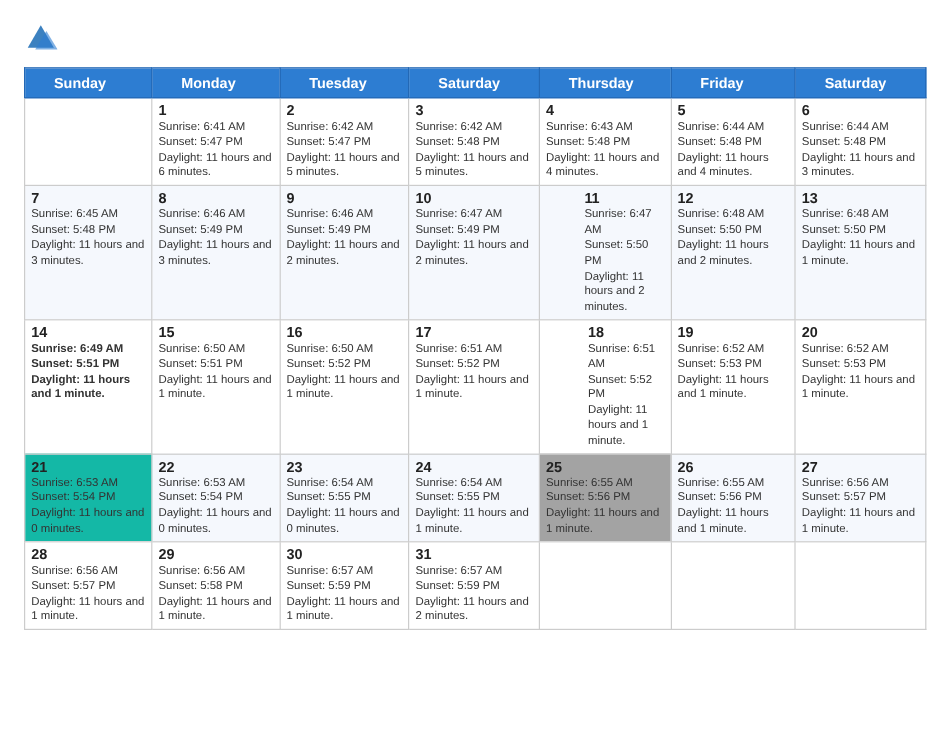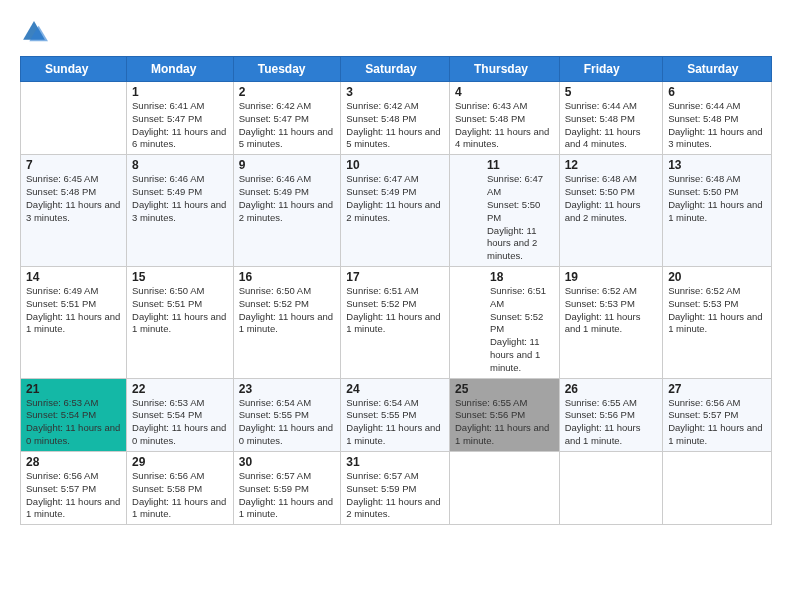--- a/index.html
+++ b/index.html
@@ -205,21 +205,21 @@
           <td style="background: rgb(245, 248, 253);">
             <span class="day-number">13</span>
             <div class="day-info" style="white-space: pre-line;">Sunrise: 6:48 AM
 Sunset: 5:50 PM
 Daylight: 11 hours and 1 minute.</div>
           </td>
         </tr>
         <tr>
           <td style="background: rgb(255, 255, 255);">
             <span class="day-number">14</span>
-            <div class="day-info" style="white-space: pre-line;">Sunrise: 6:49 AM
+            <div class="day-info" style="white-space: pre-line; font-weight: bold;">Sunrise: 6:49 AM
 Sunset: 5:51 PM
 Daylight: 11 hours and 1 minute.</div>
           </td>
           <td style="background: rgb(255, 255, 255); margin-top: 22px;">
             <span class="day-number">15</span>
             <div class="day-info" style="white-space: pre-line;">Sunrise: 6:50 AM
 Sunset: 5:51 PM
 Daylight: 11 hours and 1 minute.</div>
           </td>
           <td style="background: rgb(255, 255, 255);">

